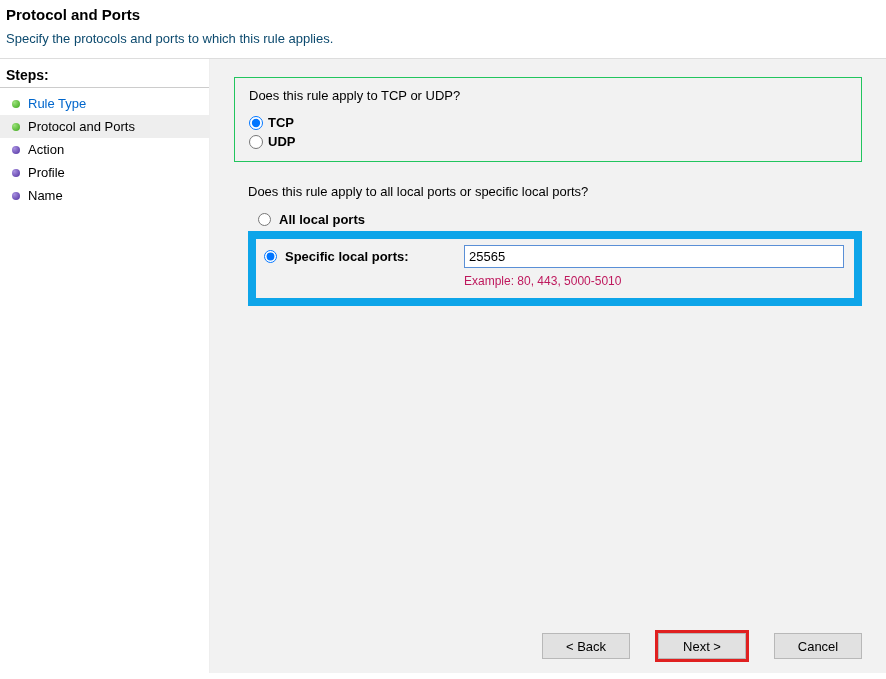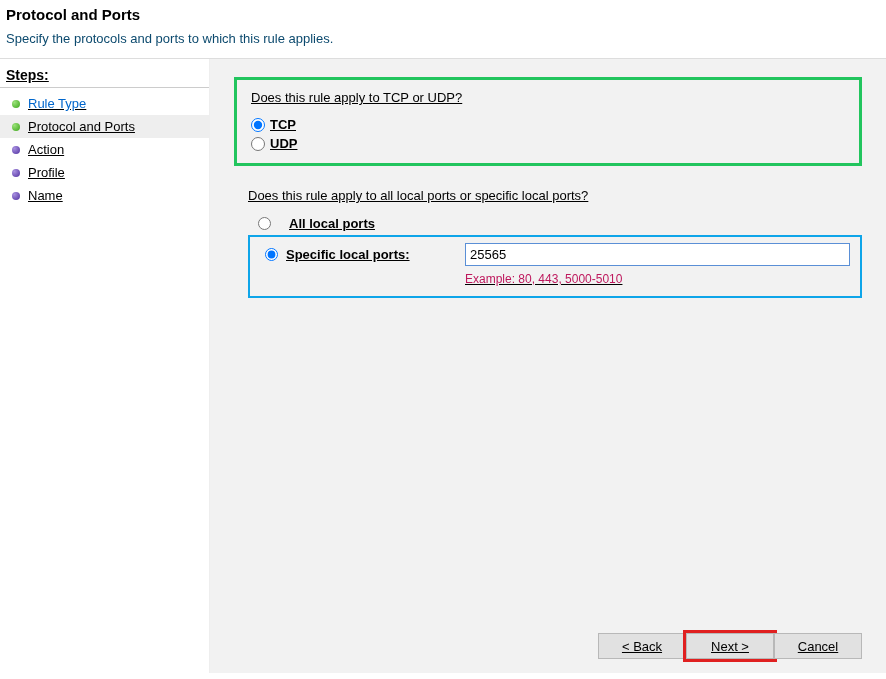--- a/index.html
+++ b/index.html
@@ -21,21 +21,20 @@
       margin-bottom: 8px;
     }
     .header p {
       font-size: 13px;
       color: #0c4a6e;
     }
     .body {
       display: flex;
       height: calc(100% - 64px);
       border-top: 1px solid #ddd;
-      text-decoration: underline;
     }
     .sidebar {
       width: 210px;
       background: #fff;
       padding-top: 8px;
       border-right: 1px solid #eee;
     }
     .sidebar-title {
       font-size: 14px;
       font-weight: bold;
@@ -72,21 +71,21 @@
     .main {
       flex: 1;
       background: #f2f2f2;
       padding: 18px 24px 10px 24px;
       position: relative;
       display: flex;
       flex-direction: column;
     }
     .content { flex: 1; }
     .highlight-box {
-      border: 3px solid #22c55e;
+      border: 1px solid #22c55e;
       padding: 10px 14px 8px 14px;
       margin-bottom: 22px;
       background: #f2f2f2;
     }
     .question {
       font-size: 13px;
       margin-bottom: 12px;
     }
     .radio-row {
       display: flex;
@@ -103,22 +102,22 @@
       height: 14px;
     }
     .port-section .question {
       margin-left: 14px;
       margin-bottom: 13px;
     }
     .port-options {
       margin-left: 14px;
     }
     .port-highlight {
-      border: 2px solid #0ea5e9;
-      padding: 6px 10px 10px 15px;
+      border: 8px solid #0ea5e9;
+      padding: 6px 10px 10px 8px;
       margin-top: 4px;
       display: flex;
       gap: 10px;
       align-items: flex-start;
     }
     .port-left {
       display: flex;
       align-items: center;
       gap: 8px;
       min-width: 190px;
@@ -136,41 +135,41 @@
       background: #fff;
     }
     .example {
       font-size: 12px;
       color: #be185d;
       padding-top: 6px;
     }
     .button-row {
       display: flex;
       justify-content: flex-end;
-      gap: 0;
+      gap: 28px;
       padding: 8px 0 4px 0;
     }
     .btn {
       min-width: 88px;
       height: 26px;
       background: #e1e1e1;
       border: 1px solid #b8b8b8;
       font-size: 13px;
       font-family: inherit;
       text-align: center;
       cursor: pointer;
     }
     .btn-highlight {
       outline: 3px solid #e02020;
       outline-offset: 0;
     }
     .all-ports-row {
       display: flex;
       align-items: center;
-      gap: 18px;
+      gap: 8px;
       margin-bottom: 2px;
       padding-left: 10px;
     }
   </style>
 </head>
 <body>
 
 <div class="header">
   <h1>Protocol and Ports</h1>
   <p>Specify the protocols and ports to which this rule applies.</p>

